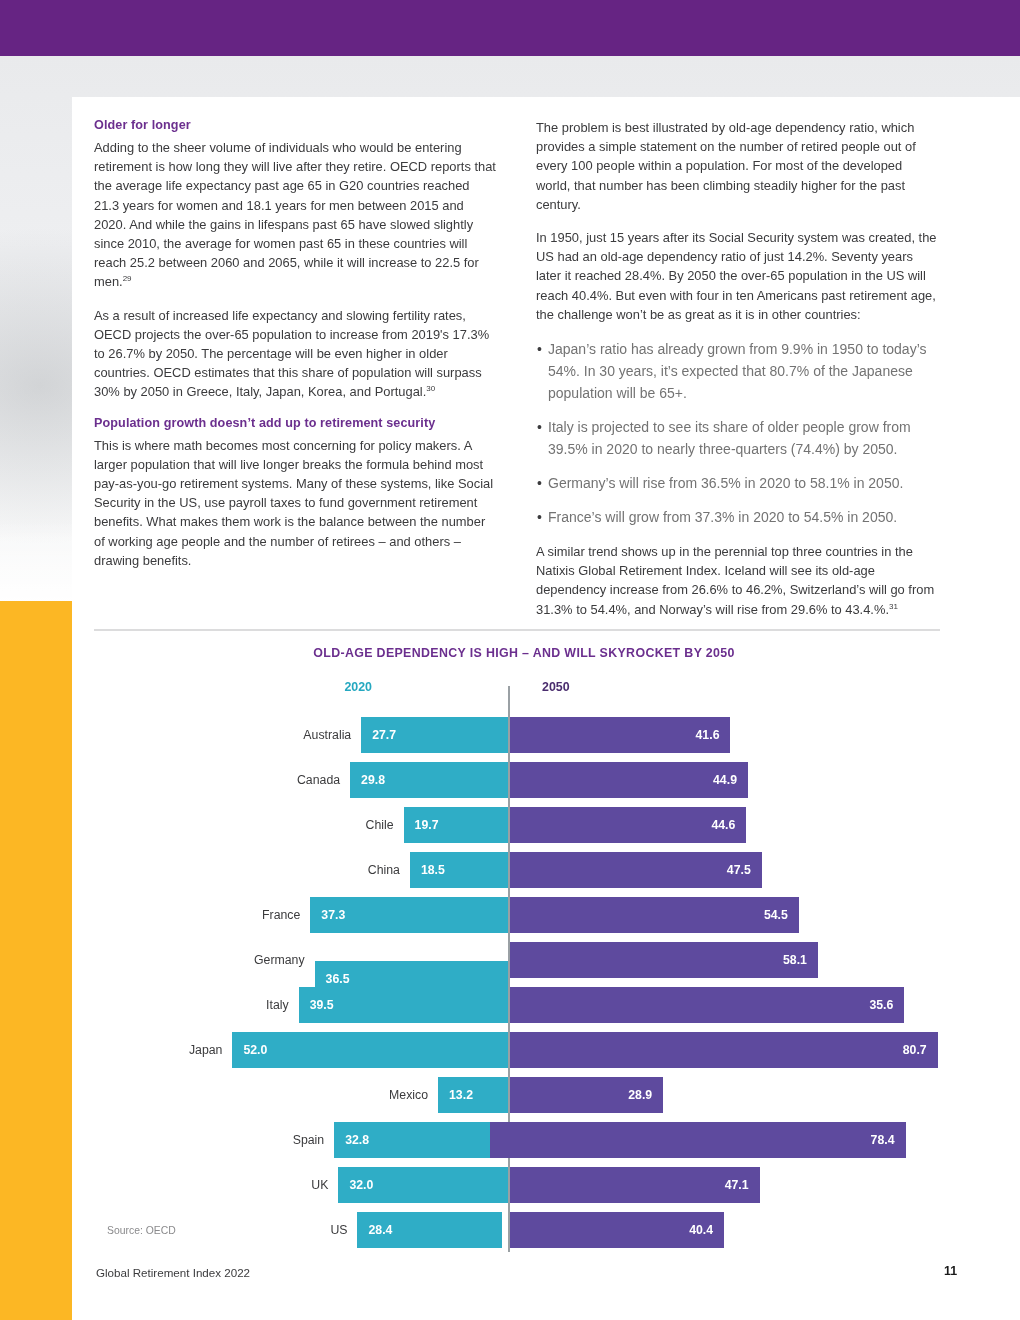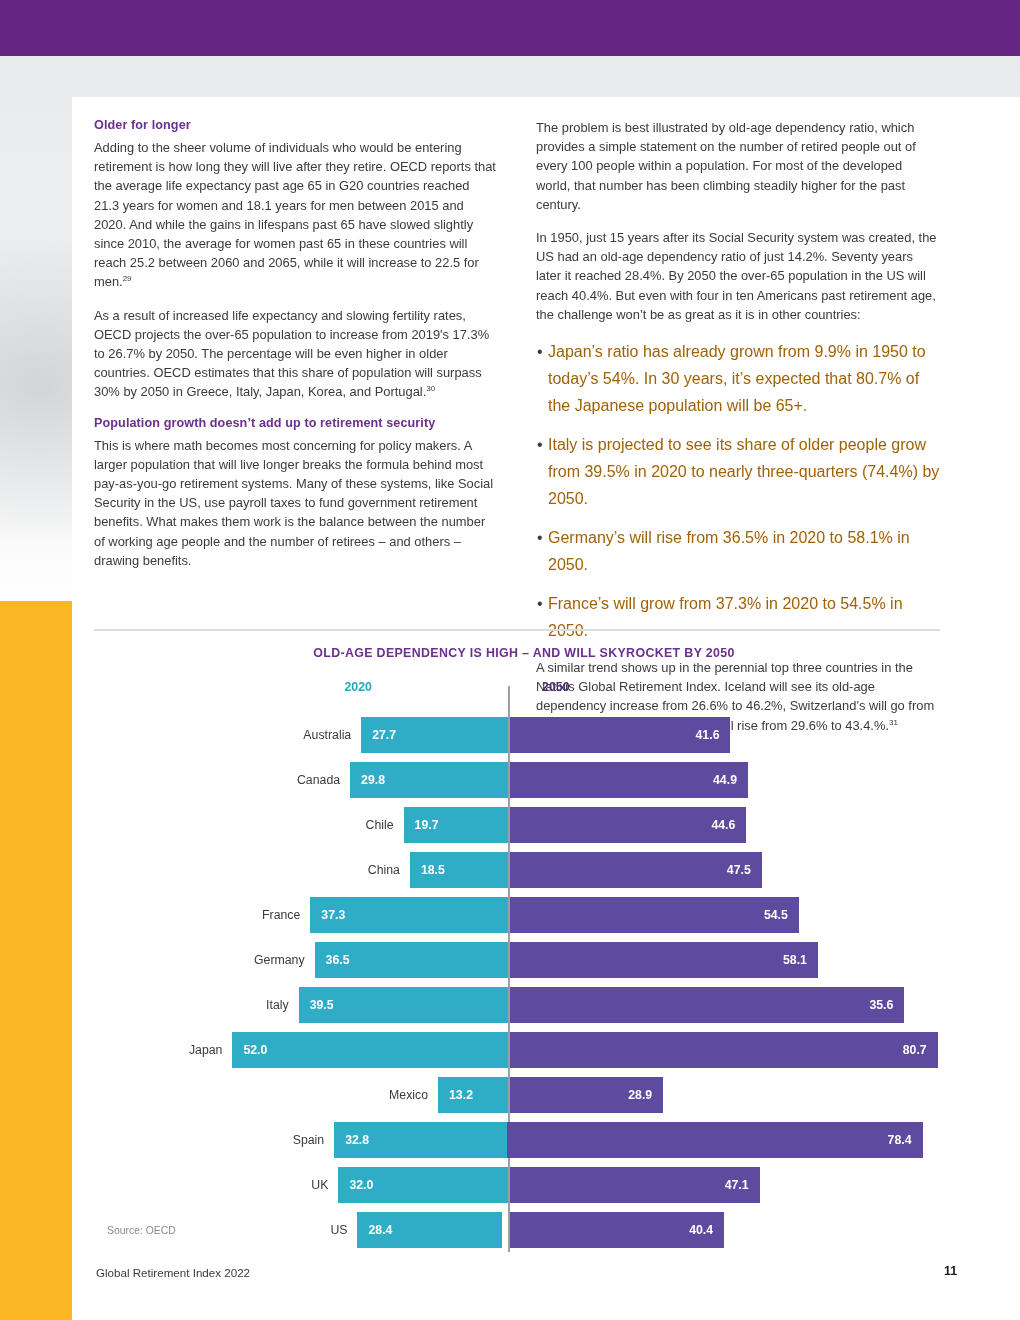--- a/index.html
+++ b/index.html
@@ -59,21 +59,21 @@
   }
   p.body{
     margin:0 0 14px 0;
     font-size:12.9px;line-height:19.2px;color:#3b3b3d;
   }
   p.body:last-child{margin-bottom:0;}
   sup{font-size:8px;vertical-align:super;line-height:0;}
   ul.bullets{margin:0 0 14px 0;padding:0;list-style:none;}
   ul.bullets li{
     position:relative;padding-left:12px;margin-bottom:12px;
-    font-size:16px;line-height:27px;color:#a16207;
+    font-size:14px;line-height:22px;color:#737373;
   }
   ul.bullets li:before{
     content:"\2022";position:absolute;left:1px;top:0;color:#3b3b3d;
   }
   .gap-top{margin-top:19px;}
 
   
   .rule{
     position:absolute;left:94px;top:629px;width:846px;height:2px;
     background:#dcdcdd;
@@ -236,21 +236,21 @@
         <div class="row-label" style="right: 639.69px;">France</div>
         <div class="bar bar-left" style="left: 216.31px; width: 197.69px;">
           <span>37.3</span>
         </div>
         <div class="bar bar-right" style="left: 416px; width: 288.85px;">
           <span>54.5</span>
         </div>
       </div>
       <div class="row">
         <div class="row-label" style="right: 635.45px;">Germany</div>
-        <div class="bar bar-left" style="left: 220.55px; width: 193.45px;">
+        <div class="bar bar-left" style="left: 220.55px; width: 193.45px; margin-top: 19px;">
           <span>36.5</span>
         </div>
         <div class="bar bar-right" style="left: 416px; width: 307.93px;">
           <span>58.1</span>
         </div>
       </div>
       <div class="row">
         <div class="row-label" style="right: 651.35px;">Italy</div>
         <div class="bar bar-left" style="left: 204.65px; width: 209.35px;">
           <span>39.5</span>
@@ -275,21 +275,21 @@
         </div>
         <div class="bar bar-right" style="left: 416px; width: 153.17px;">
           <span>28.9</span>
         </div>
       </div>
       <div class="row">
         <div class="row-label" style="right: 615.84px;">Spain</div>
         <div class="bar bar-left" style="left: 240.16px; width: 173.84px;">
           <span>32.8</span>
         </div>
-        <div class="bar bar-right" style="left: 413px; width: 415.52px;">
+        <div class="bar bar-right" style="left: 396px; width: 415.52px;">
           <span>78.4</span>
         </div>
       </div>
       <div class="row">
         <div class="row-label" style="right: 611.6px;">UK</div>
         <div class="bar bar-left" style="left: 244.4px; width: 169.6px;">
           <span>32.0</span>
         </div>
         <div class="bar bar-right" style="left: 416px; width: 249.63px;">
           <span>47.1</span>

